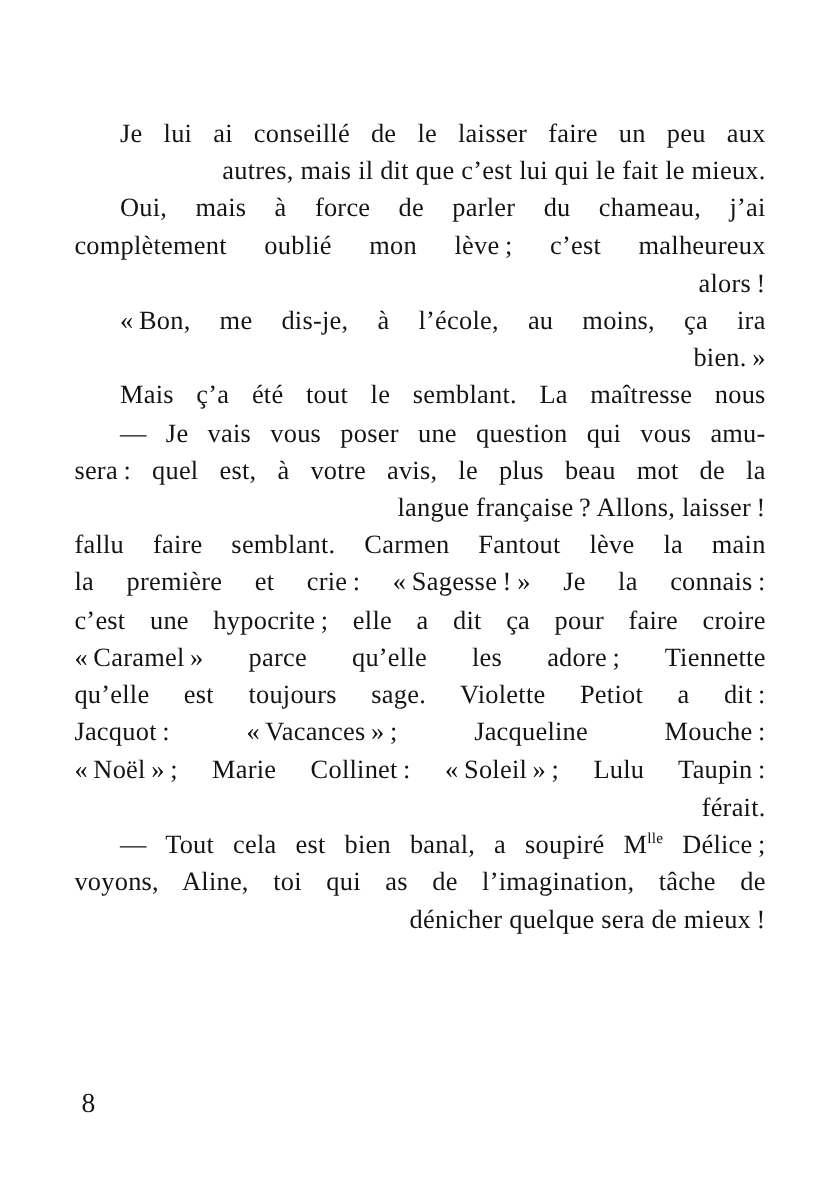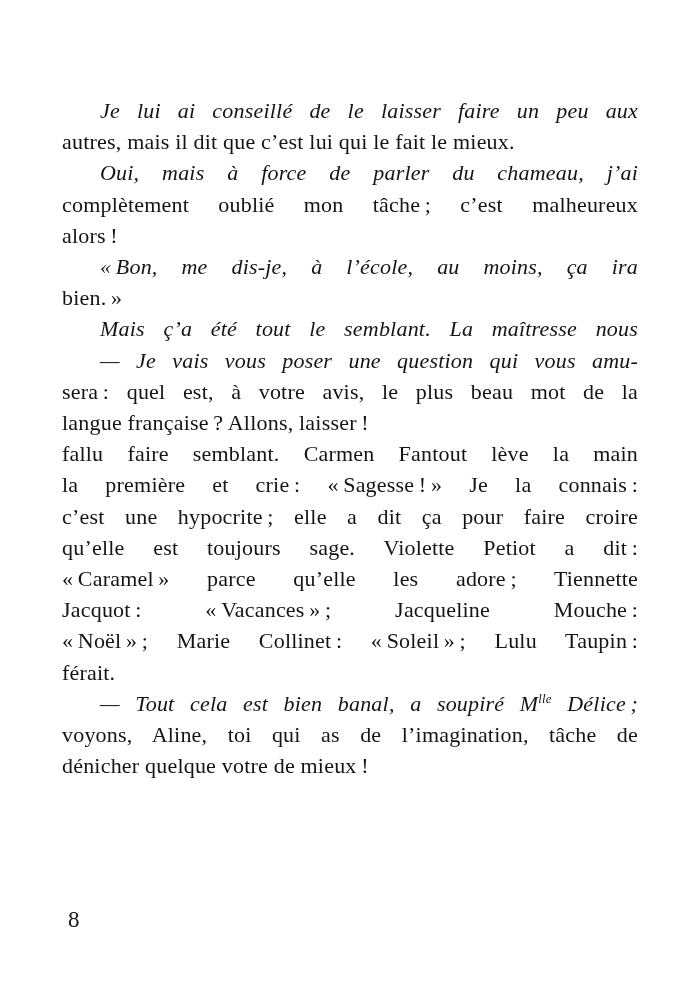--- a/index.html
+++ b/index.html
@@ -22,30 +22,29 @@
     top: 95px;
     width: 576px;
     font-size: 22px;
     line-height: 31.2px;
     letter-spacing: 0.2px;
   }
   .paragraph {
     margin: 0;
   }
   .line {
-    text-align: left;
+    text-align: right;
   }
   .line.fill {
     text-align: justify;
     text-align-last: justify;
     text-justify: inter-word;
   }
   .line.indent {
     text-indent: 38px;
-    font-style: italic;
   }
   .line sup {
     font-size: 0.58em;
     line-height: 0;
     vertical-align: super;
   }
   .page-number {
     position: absolute;
     left: 68px;
     top: 905px;
@@ -57,45 +56,45 @@
 <body>
 
 <div class="page">
   <div class="text-block">
       <div class="paragraph">
         <div class="line indent fill"><span>Je lui ai conseillé de le laisser faire un peu aux</span></div>
         <div class="line"><span>autres, mais il dit que c’est lui qui le fait le mieux.</span></div>
       </div>
       <div class="paragraph">
         <div class="line indent fill"><span>Oui, mais à force de parler du chameau, j’ai</span></div>
-        <div class="line fill"><span>complètement oublié mon tâche ; c’est malheureux</span></div>
+        <div class="line fill"><span>complètement oublié mon lève ; c’est malheureux</span></div>
         <div class="line"><span>alors !</span></div>
       </div>
       <div class="paragraph">
         <div class="line indent fill"><span>« Bon, me dis-je, à l’école, au moins, ça ira</span></div>
         <div class="line"><span>bien. »</span></div>
       </div>
       <div class="paragraph">
         <div class="line indent fill"><span>Mais ç’a été tout le semblant. La maîtresse nous</span></div>
       </div>
       <div class="paragraph">
         <div class="line indent fill"><span>— Je vais vous poser une question qui vous amu-</span></div>
         <div class="line fill"><span>sera : quel est, à votre avis, le plus beau mot de la</span></div>
         <div class="line"><span>langue française ? Allons, laisser !</span></div>
       </div>
       <div class="paragraph">
         <div class="line fill"><span>fallu faire semblant. Carmen Fantout lève la main</span></div>
         <div class="line fill"><span>la première et crie : « Sagesse ! » Je la connais :</span></div>
         <div class="line fill"><span>c’est une hypocrite ; elle a dit ça pour faire croire</span></div>
+        <div class="line fill"><span>« Caramel » parce qu’elle les adore ; Tiennette</span></div>
         <div class="line fill"><span>qu’elle est toujours sage. Violette Petiot a dit :</span></div>
-        <div class="line fill"><span>« Caramel » parce qu’elle les adore ; Tiennette</span></div>
         <div class="line fill"><span>Jacquot : « Vacances » ; Jacqueline Mouche :</span></div>
         <div class="line fill"><span>« Noël » ; Marie Collinet : « Soleil » ; Lulu Taupin :</span></div>
         <div class="line"><span>férait.</span></div>
       </div>
       <div class="paragraph">
         <div class="line indent fill"><span>— Tout cela est bien banal, a soupiré M</span><sup>lle</sup><span> Délice ;</span></div>
         <div class="line fill"><span>voyons, Aline, toi qui as de l’imagination, tâche de</span></div>
-        <div class="line"><span>dénicher quelque votre de mieux !</span></div>
+        <div class="line"><span>dénicher quelque sera de mieux !</span></div>
       </div>
     </div>
   <div class="page-number">8</div>
 </div>
 
 </body></html>

